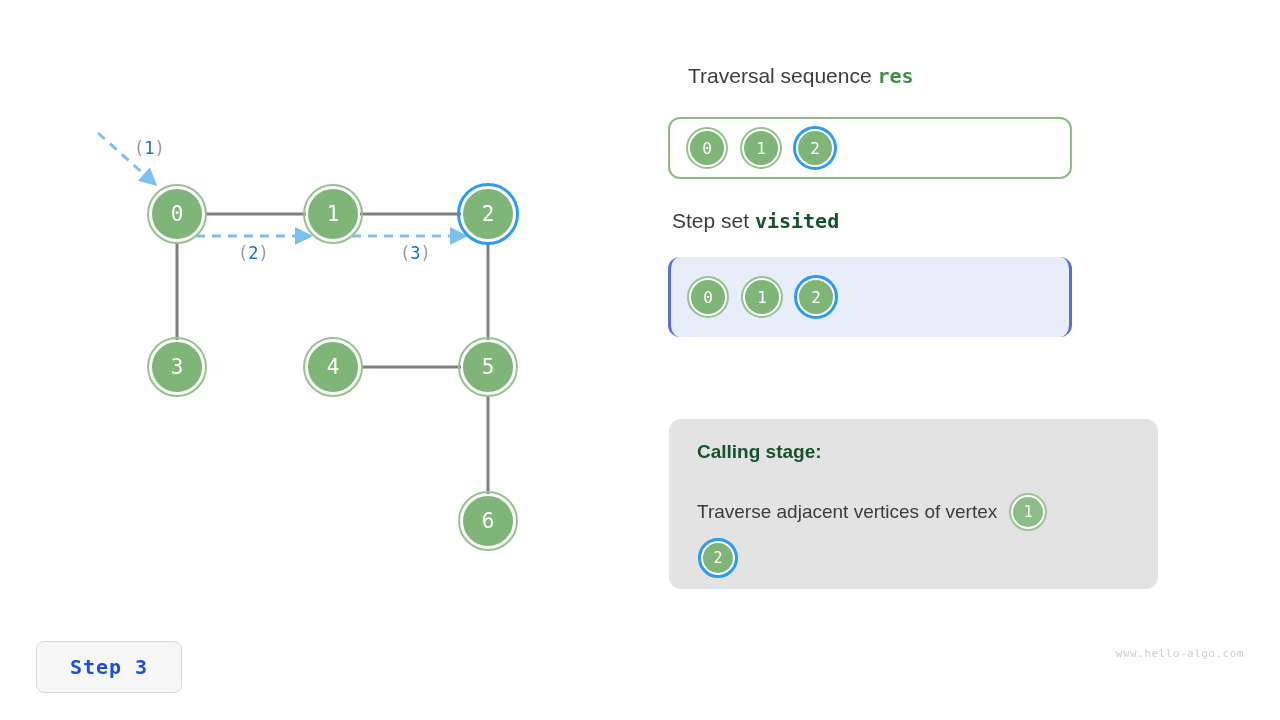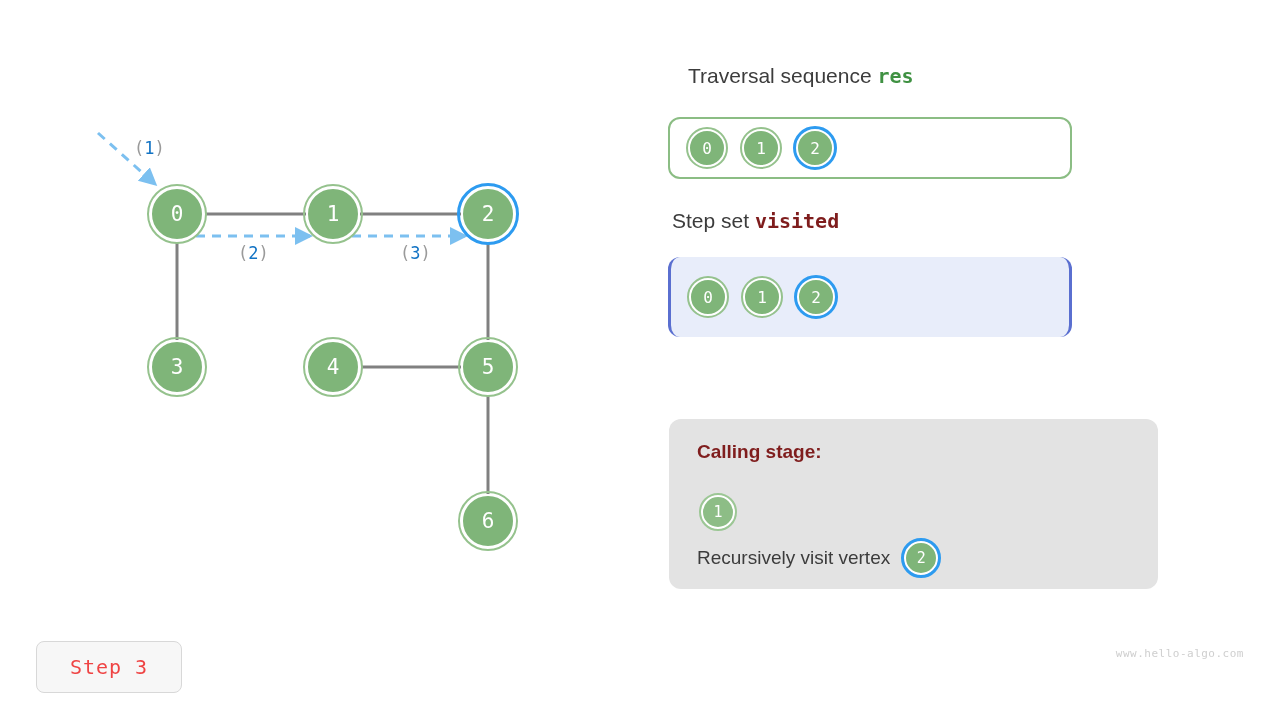--- a/index.html
+++ b/index.html
@@ -85,21 +85,21 @@
   }
   .panel-heading .code-green {
     font-family: "DejaVu Sans Mono", monospace;
     font-weight: bold;
     color: #3f9142;
     font-size: 20px;
   }
   .panel-heading .code-blue {
     font-family: "DejaVu Sans Mono", monospace;
     font-weight: bold;
-    color: #7f1d1d;
+    color: #14532d;
     font-size: 20px;
   }
 
   #res-box {
     position: absolute;
     left: 0; top: 117px;
     width: 404px; height: 62px;
     border: 2px solid #8bbd84;
     border-radius: 12px;
     box-sizing: border-box;
@@ -161,21 +161,21 @@
     width: 489px; height: 170px;
     background: #e3e3e3;
     border-radius: 12px;
     box-sizing: border-box;
   }
   #stage-title {
     position: absolute;
     left: 28px; top: 22px;
     font-size: 19px;
     font-weight: bold;
-    color: #7f1d1d;
+    color: #14532d;
   }
   .stage-line {
     position: absolute;
     left: 28px;
     display: flex;
     align-items: center;
     gap: 10px;
     font-size: 19px;
     color: #3c3c3c;
     white-space: nowrap;
@@ -221,22 +221,22 @@
     left: 36px; top: 641px;
     width: 146px; height: 52px;
     background: #f7f7f7;
     border: 1.5px solid #d8d8d8;
     border-radius: 8px;
     display: flex;
     align-items: center;
     justify-content: center;
     font-family: "DejaVu Sans Mono", monospace;
     font-size: 20px;
-    font-weight: normal;
-    color: #ef4444;
+    font-weight: bold;
+    color: #1d4ed8;
     letter-spacing: 1px;
     box-sizing: border-box;
   }
   #watermark {
     position: absolute;
     right: 36px; top: 647px;
     font-family: "DejaVu Sans Mono", monospace;
     font-size: 11px;
     color: #cfcfcf;
     letter-spacing: 0.5px;
@@ -338,27 +338,27 @@
       <div class="chip highlight">
         <span>2</span>
       </div>
     </div>
   </div>
 
   <div id="stage-card">
     <div id="stage-title">Calling stage:</div>
 
     <div class="stage-line" id="stage-line-1">
+      <span>Traverse adjacent vertices of vertex</span>
       <span class="stage-chip soft">
         <span>1</span>
       </span>
     </div>
 
     <div class="stage-line" id="stage-line-2">
-      <span>Recursively visit vertex</span>
       <span class="stage-chip highlight">
         <span>2</span>
       </span>
     </div>
   </div>
 </div>
 
 <div id="step-badge">
   <span>Step 3</span>
 </div>

